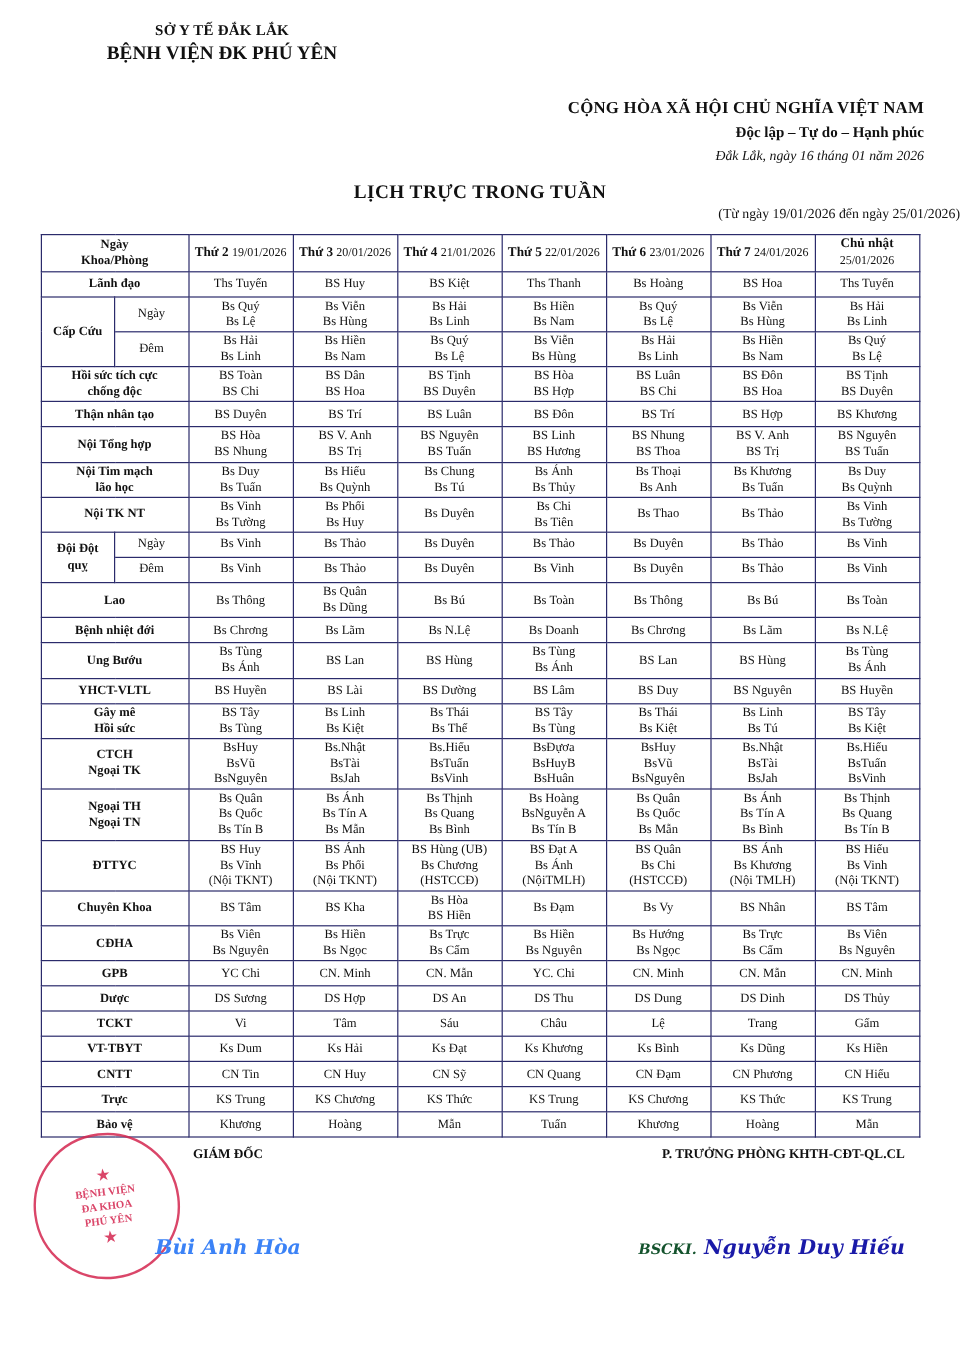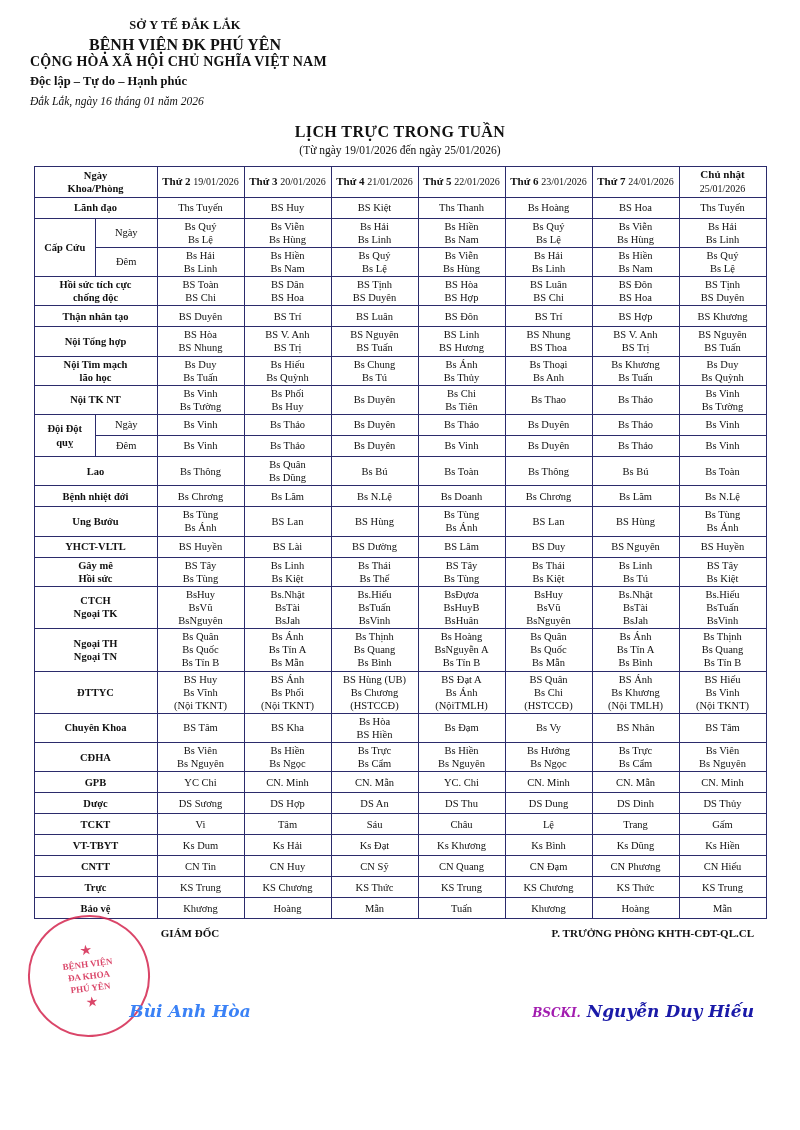--- a/index.html
+++ b/index.html
@@ -9,33 +9,33 @@
     font-family:"Liberation Serif", serif;
     color:#111;
     position:relative;
     overflow:hidden;
   }
   .page{position:relative;width:800px;height:1130px;}
 
   
   .hdr{display:flex;padding:18px 30px 0 30px;flex-direction:column;}
   .hdr-left{width:310px;text-align:center;}
-  .hdr-right{flex:1;text-align:left;}
+  .hdr-right{flex:1;text-align:right;margin-top:29px;}
   .hdr-left .l1{font-size:12.5px;font-weight:bold;letter-spacing:.2px;}
   .hdr-left .l2{font-size:16px;font-weight:bold;margin-top:3px;text-align:center;}
   .hdr-right .r1{font-size:14px;font-weight:bold;letter-spacing:.2px;}
   .hdr-right .r2{font-size:12.5px;font-weight:bold;margin-top:4px;}
   .hdr-right .r3{font-size:11.5px;font-style:italic;margin-top:6px;}
 
   .title{
     text-align:center;margin-top:16px;
     font-size:16px;font-weight:bold;letter-spacing:.4px;
   }
   .subtitle{
-    text-align:center;font-size:11.5px;margin-top:3px;
+    text-align:right;font-size:11.5px;margin-top:3px;
   }
 
   
   table.sched{
     border-collapse:collapse;
     margin:10px auto 0 auto;
     width:720px;
     table-layout:fixed;
   }
   table.sched td,table.sched th{
@@ -63,21 +63,21 @@
   .footer{position:relative;margin-top:4px;height:150px;}
   .sig-left{position:absolute;left:95px;top:4px;width:190px;text-align:center;}
   .sig-right{position:absolute;right:46px;top:4px;width:280px;text-align:right;}
   .sig-title{font-size:11px;font-weight:bold;}
   .sig-name{
     font-family:"DejaVu Serif", serif;
     font-style:italic;font-weight:bold;
     color:#1a1aa8;font-size:17px;margin-top:62px;
   }
   .sig-name.left{color:#3b82f6;}
-  .sig-prefix{color:#a21caf;font-weight:bold;font-size:12px;margin-left:13px;}
+  .sig-prefix{color:#14532d;font-weight:bold;font-size:12px;margin-left:13px;}
 
   .stamp{
     position:absolute;left:28px;top:-8px;
     width:118px;height:118px;border-radius:50%;
     border:2.5px solid #d4264f;color:#d4264f;
     display:flex;flex-direction:column;align-items:center;justify-content:center;
     font-size:9px;font-weight:bold;line-height:1.35;
     transform:rotate(-7deg);opacity:.85;
     text-align:center;
   }

